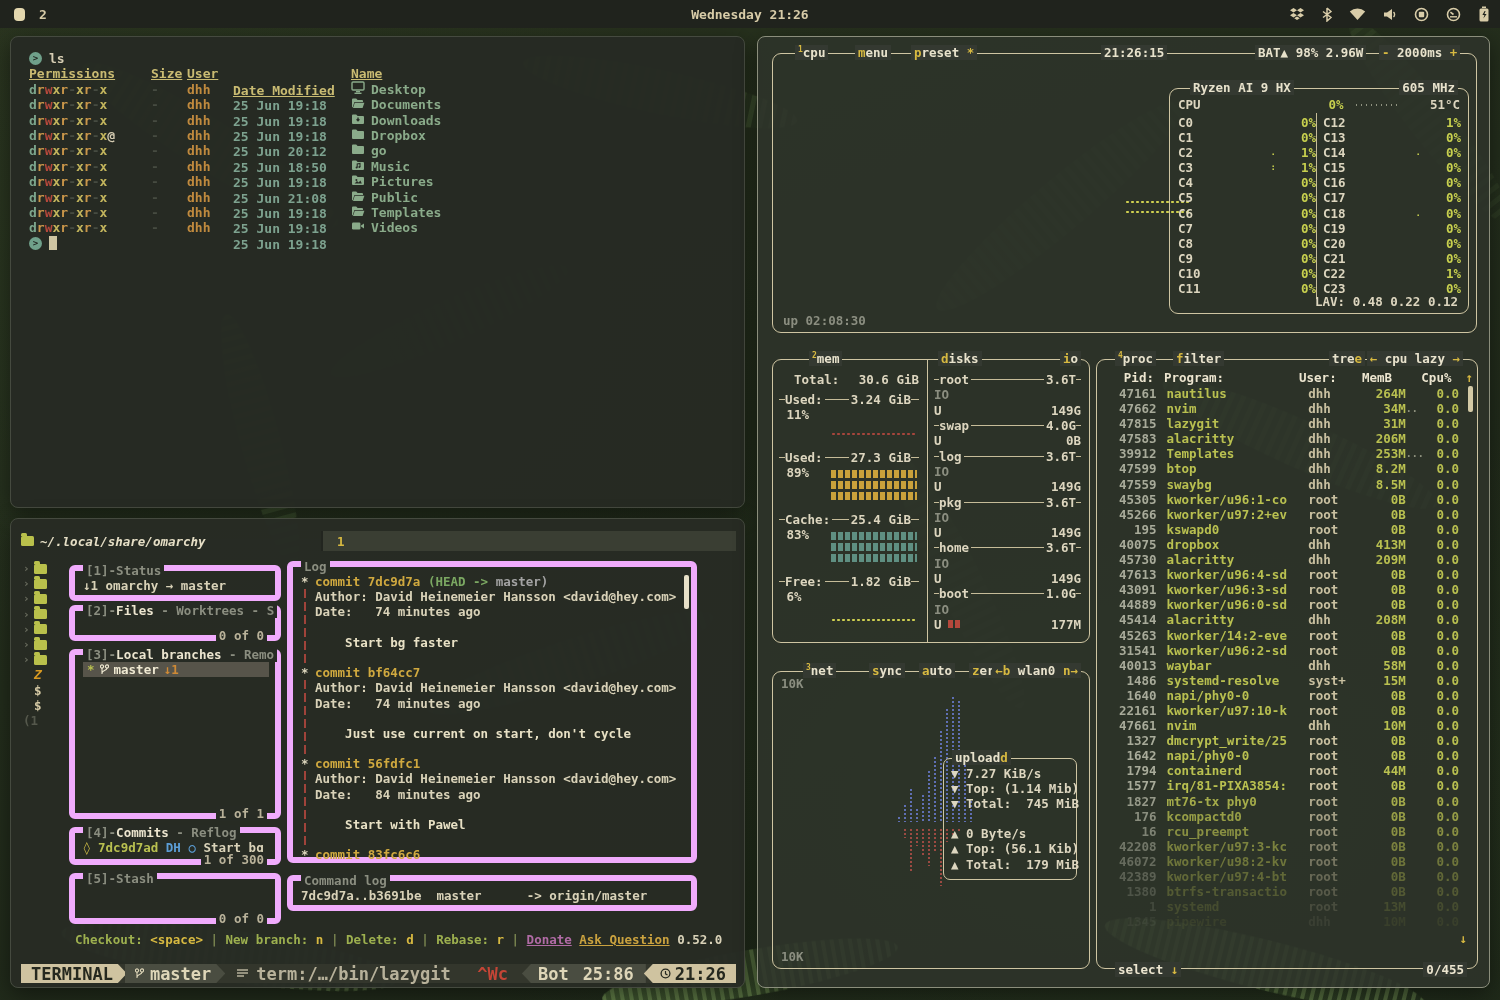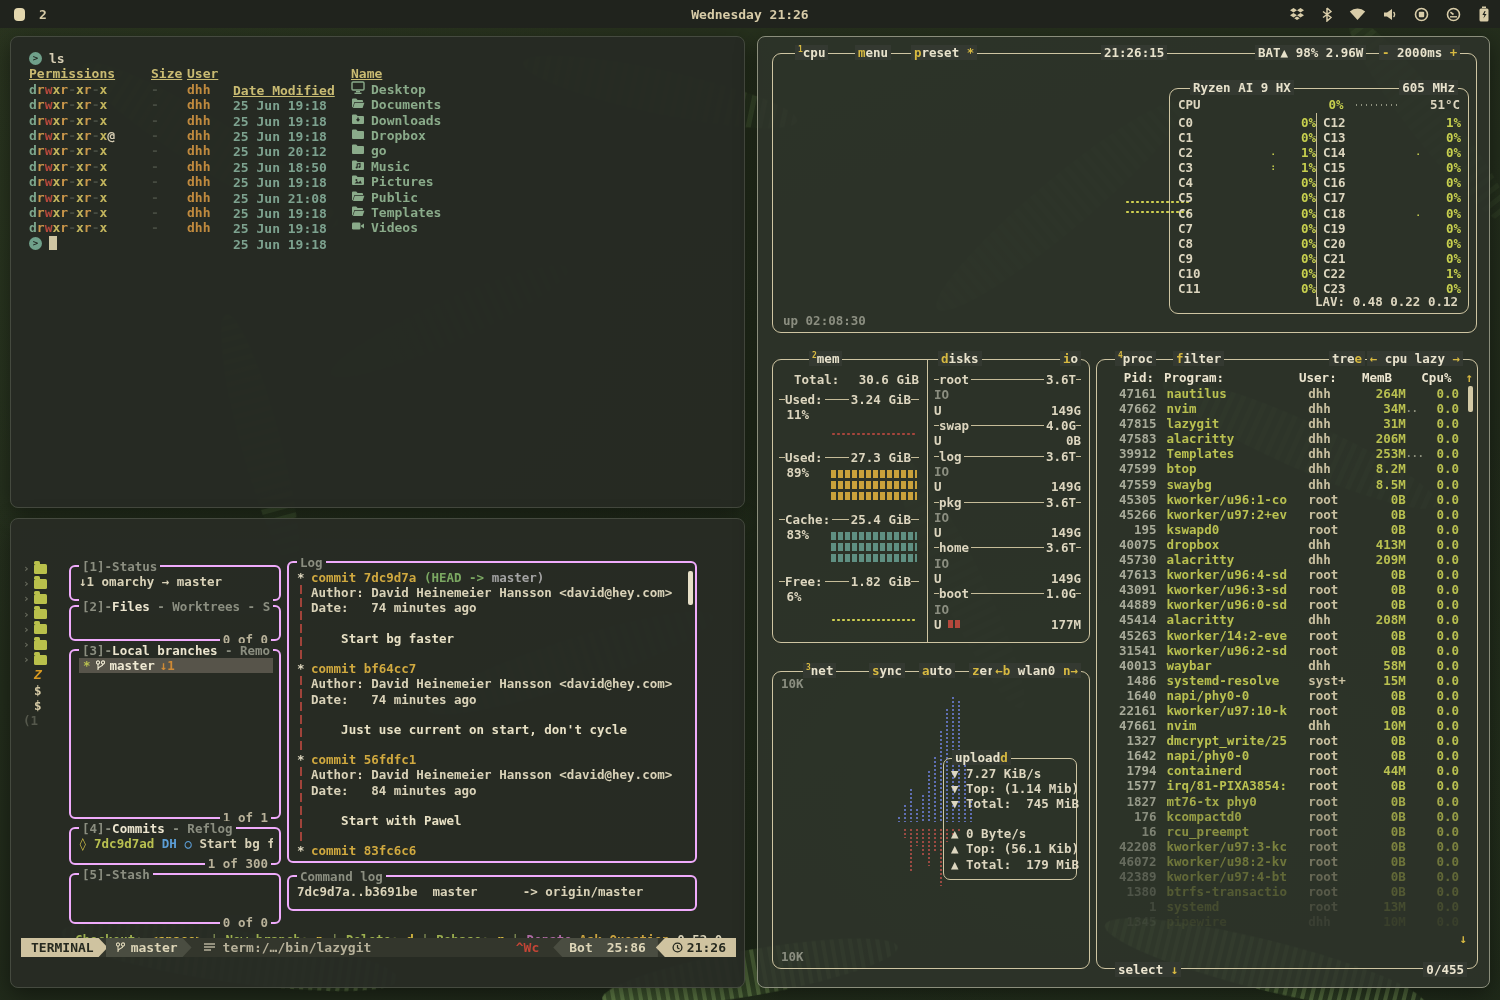--- a/index.html
+++ b/index.html
@@ -62,21 +62,21 @@
   .side { position:absolute; left:12px; top:42px; width:46px; }
   .side-row { height:15.2px; display:flex; align-items:center; gap:4px; }
   .chev { color:#6b6e60; font-size:11px; width:7px; }
   .fold { width:13px; height:10px; background:#b9c04b; border-radius:1.5px; position:relative; }
   .fold:before { content:""; position:absolute; left:0; top:-3px; width:6px; height:3px; background:#b9c04b;
     border-radius:1.5px 1.5px 0 0; }
   .zsh { color:#d79921; font-style:italic; font-size:13px; }
   .dollar { color:#d6caa5; }
   .side-dim { color:#55584c; }
 
-  .lg-box { position:absolute; border:2px solid #f0abfc; border-radius:6px; }
+  .lg-box { position:absolute; border:6px solid #f0abfc; border-radius:6px; }
   .lg-title { position:absolute; top:-8px; left:8px; background:#272b24; padding:0 3px; white-space:pre;
     color:#8b8e80; font-weight:bold; }
   .lg-title .bright { color:#ece5cf; }
   .lg-count { position:absolute; bottom:-8px; right:8px; background:#272b24; padding:0 3px; color:#b9b29a; }
   .lg-content { position:absolute; left:8px; top:7px; right:6px; }
   .lg-row { height:15.2px; line-height:15.2px; white-space:pre; overflow:hidden; }
   .sel-row { background:#57544a; color:#efe9d2; display:flex; align-items:center; gap:5px; padding-left:4px; }
   .star { color:#b9c04f; } .behind { color:#cf8a35; }
   .hash { color:#d0a93f; } .dh { color:#5c9ed6; } .circ { color:#5c9ed6; } .diam { color:#c9b845; }
   .head-ref { color:#7ba862; } .branch-ref { color:#a3a3a3; }
@@ -87,22 +87,22 @@
   .lg-msg { color:#e8e1c5; }
   .lg-scroll { position:absolute; right:2px; top:8px; width:5px; height:34px; background:#e7e0c8; border-radius:2px; }
 
   .keybinds { position:absolute; left:64px; bottom:40px; white-space:pre; color:#9db04f; }
   .keybinds .key { color:#d7b941; }
   .keybinds .sep { color:#7a855０; color:#7a8550; }
   .link-donate { color:#b06ba5; text-decoration:underline; }
   .link-ask { color:#caa23f; text-decoration:underline; }
   .version { color:#d9d2b8; }
 
-  .statusline { position:absolute; left:10px; right:8px; bottom:30px; height:19px; background:#33362c;
-    display:flex; align-items:center; font-size:13px; }
+  .statusline { position:absolute; left:10px; right:8px; bottom:4px; height:19px; background:#33362c;
+    display:flex; align-items:center; font-size:17px; }
   .seg { height:19px; display:flex; align-items:center; padding:0 14px 0 10px; }
   .seg-mode { background:#cfc3a0; color:#26291f;
     clip-path:polygon(0 0, calc(100% - 9px) 0, 100% 50%, calc(100% - 9px) 100%, 0 100%); }
   .seg-branch { background:#4a4d41; color:#ded6b8; margin-left:-2px; gap:6px;
     clip-path:polygon(0 0, calc(100% - 9px) 0, 100% 50%, calc(100% - 9px) 100%, 0 100%); }
   .sl-file { color:#b7b19a; margin-left:12px; display:flex; gap:8px; align-items:center; }
   .sl-right { margin-left:auto; display:flex; align-items:center; height:19px; }
   .sl-wc { color:#c44536; margin-right:14px; }
   .seg-pos { background:#4a4d41; color:#ded6b8; padding:0 12px 0 16px; gap:14px;
     clip-path:polygon(9px 0, 100% 0, 100% 100%, 9px 100%, 0 50%); }
@@ -273,20 +273,29 @@
               </svg></span><span>Videos</span></span></div>
       </div>
     <div class="tline">
       <span class="prompt-circle">&gt;</span>
       <span class="cursor"></span>
     </div>
   </div>
 </div>
 
 <div class="win" id="win-lg">
+  <div class="tabline">
+    <div class="tab-path">
+      <span class="fold"></span>
+      <span>~/.local/share/omarchy</span>
+    </div>
+    <div class="tab-strip">
+      <span class="tab-num">1</span>
+    </div>
+  </div>
 
   <div class="side" id="side-icons">
       <div class="side-row">
         <span class="chev">›</span>
         <span class="fold"></span>
       </div>
       <div class="side-row">
         <span class="chev">›</span>
         <span class="fold"></span>
       </div>

